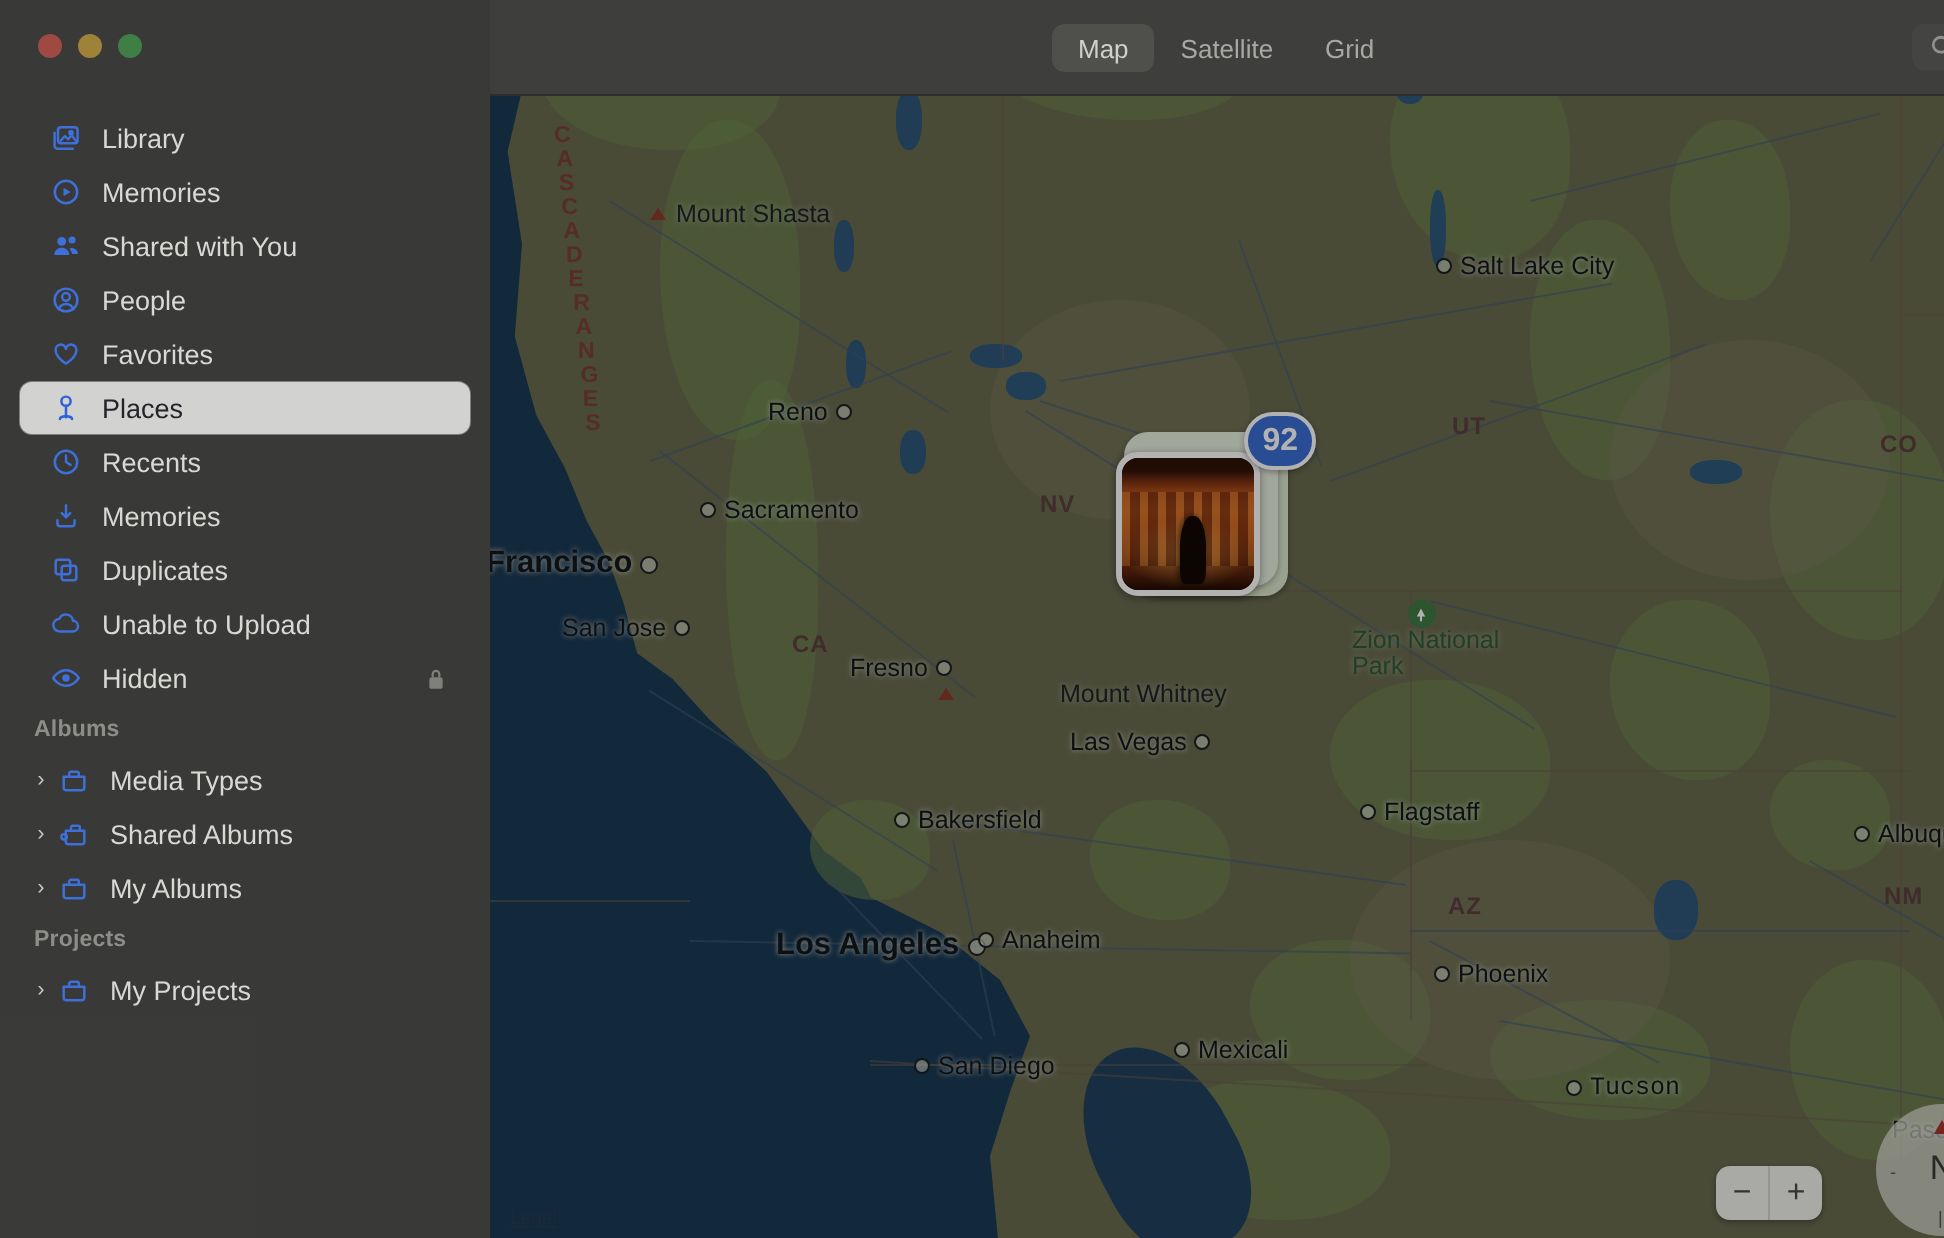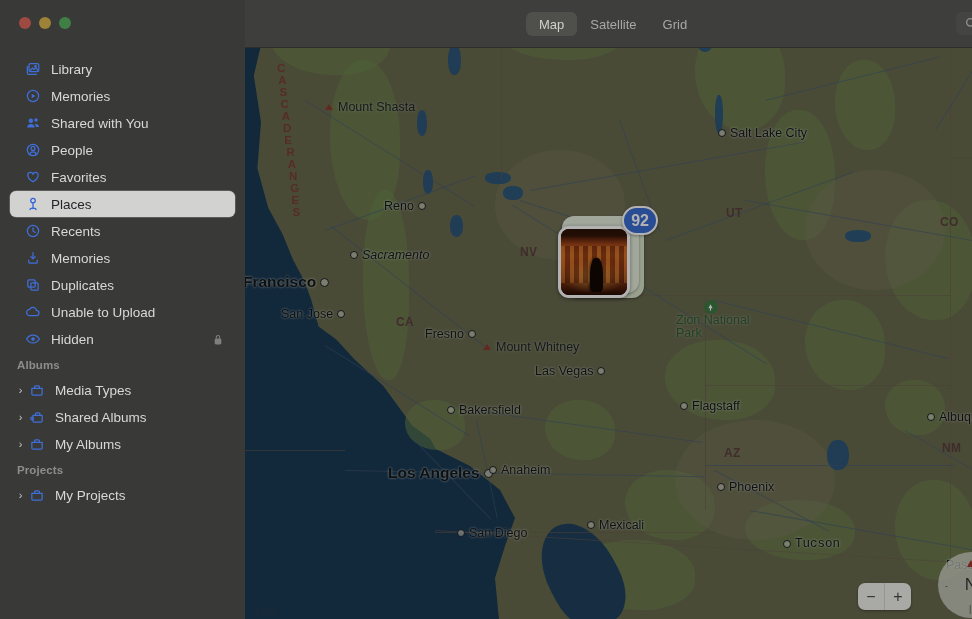--- a/index.html
+++ b/index.html
@@ -705,37 +705,37 @@
             <span>Mount Shasta</span>
           </div>
           <div class="city" style="left: 473px; top: 126px;">
             <span class="dot"></span>
             <span>Salt Lake City</span>
           </div>
           <div class="city left-dot" style="left: 139px; top: 199px;">
             <span>Reno</span>
             <span class="dot"></span>
           </div>
-          <div class="city" style="left: 105px; top: 248px; font-style: italic;">
+          <div class="city" style="left: 105px; top: 248px;">
             <span class="dot"></span>
             <span>Sacramento</span>
           </div>
           <div class="city big left-dot" style="left: -2px; top: 273px;">
             <span>Francisco</span>
             <span class="dot"></span>
           </div>
           <div class="city left-dot" style="left: 36px; top: 307px;">
             <span>San Jose</span>
             <span class="dot"></span>
           </div>
           <div class="city left-dot" style="left: 180px; top: 327px;">
             <span>Fresno</span>
             <span class="dot"></span>
           </div>
-          <div class="poi" style="left: 238px; top: 340px;">
+          <div class="poi" style="left: 224px; top: 340px; gap: 48px;">
             <span class="tri"></span>
             <span>Mount Whitney</span>
           </div>
           <div class="city left-dot" style="left: 290px; top: 364px;">
             <span>Las Vegas</span>
             <span class="dot"></span>
           </div>
           <div class="poi park-lbl" style="left: 431px; top: 300px;">
             <span class="park">
               <svg width="9" height="9" viewBox="0 0 12 12" fill="#fff">

